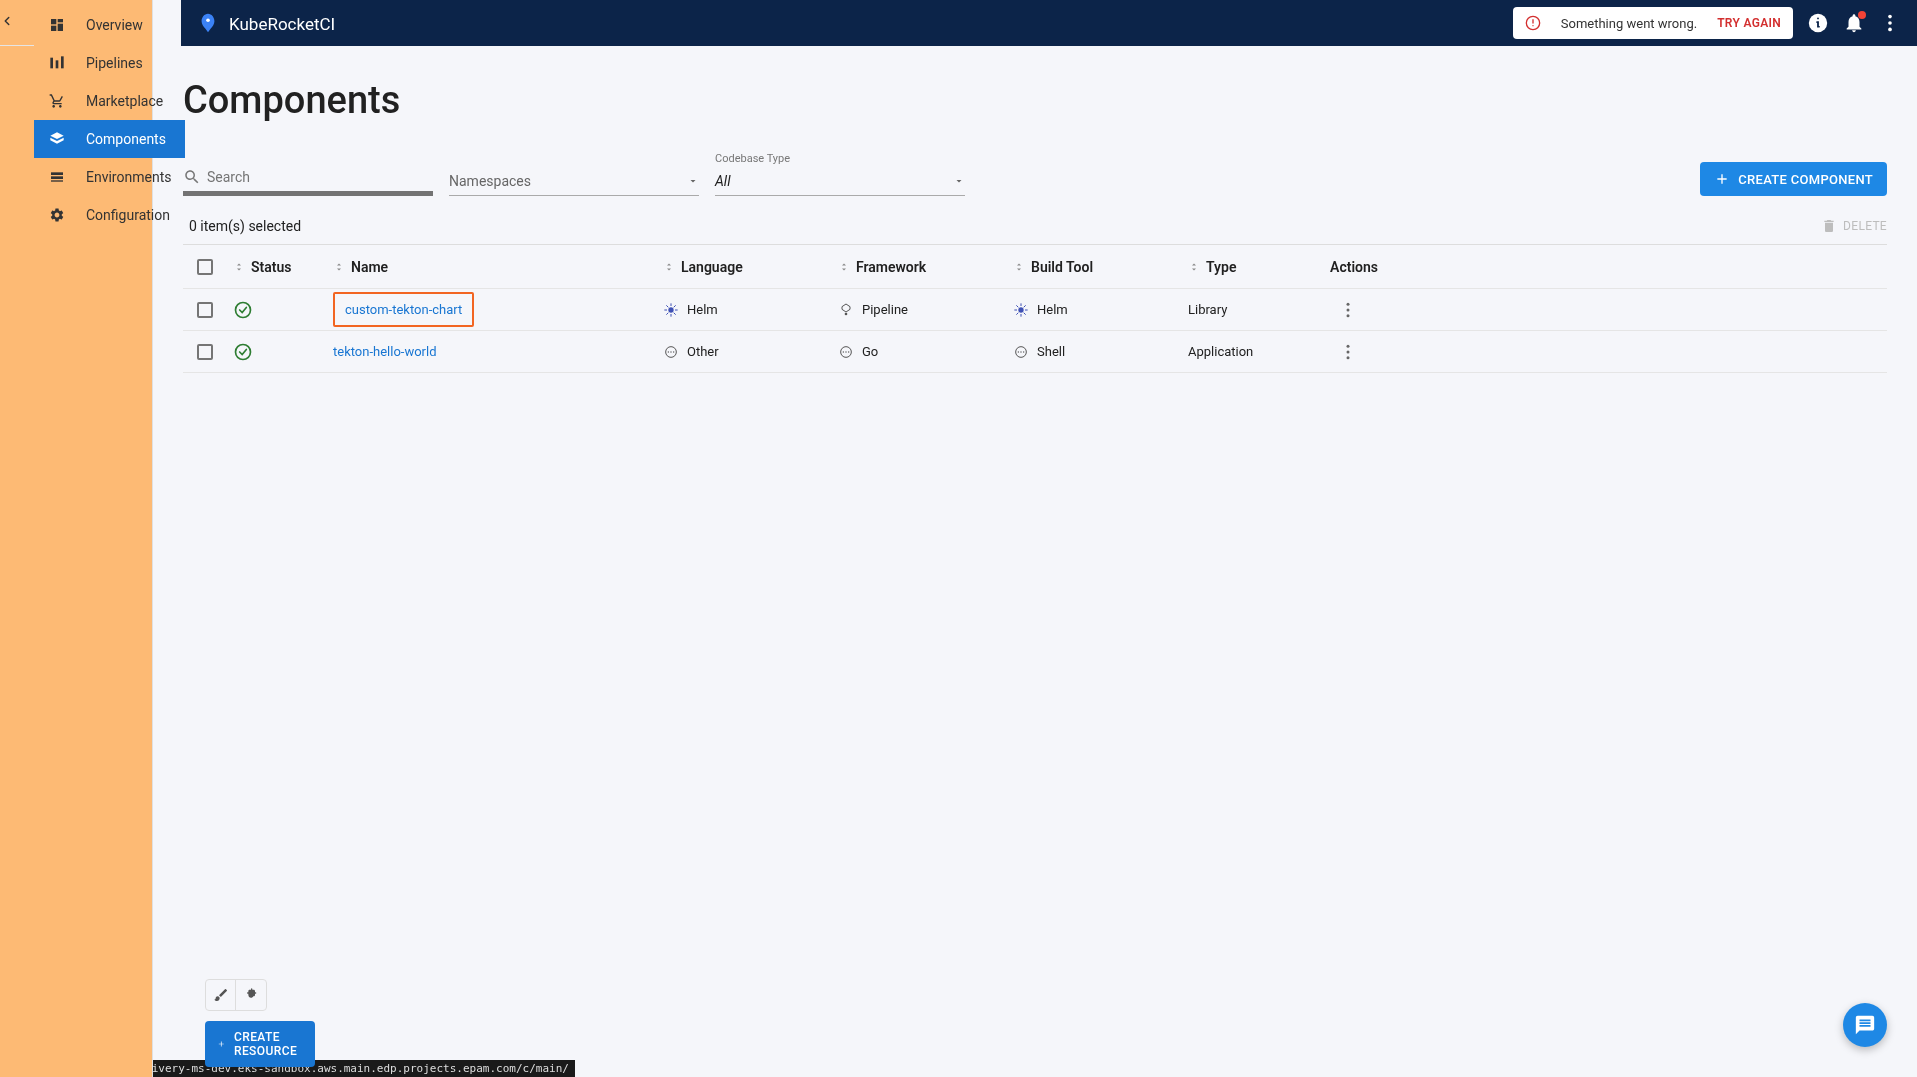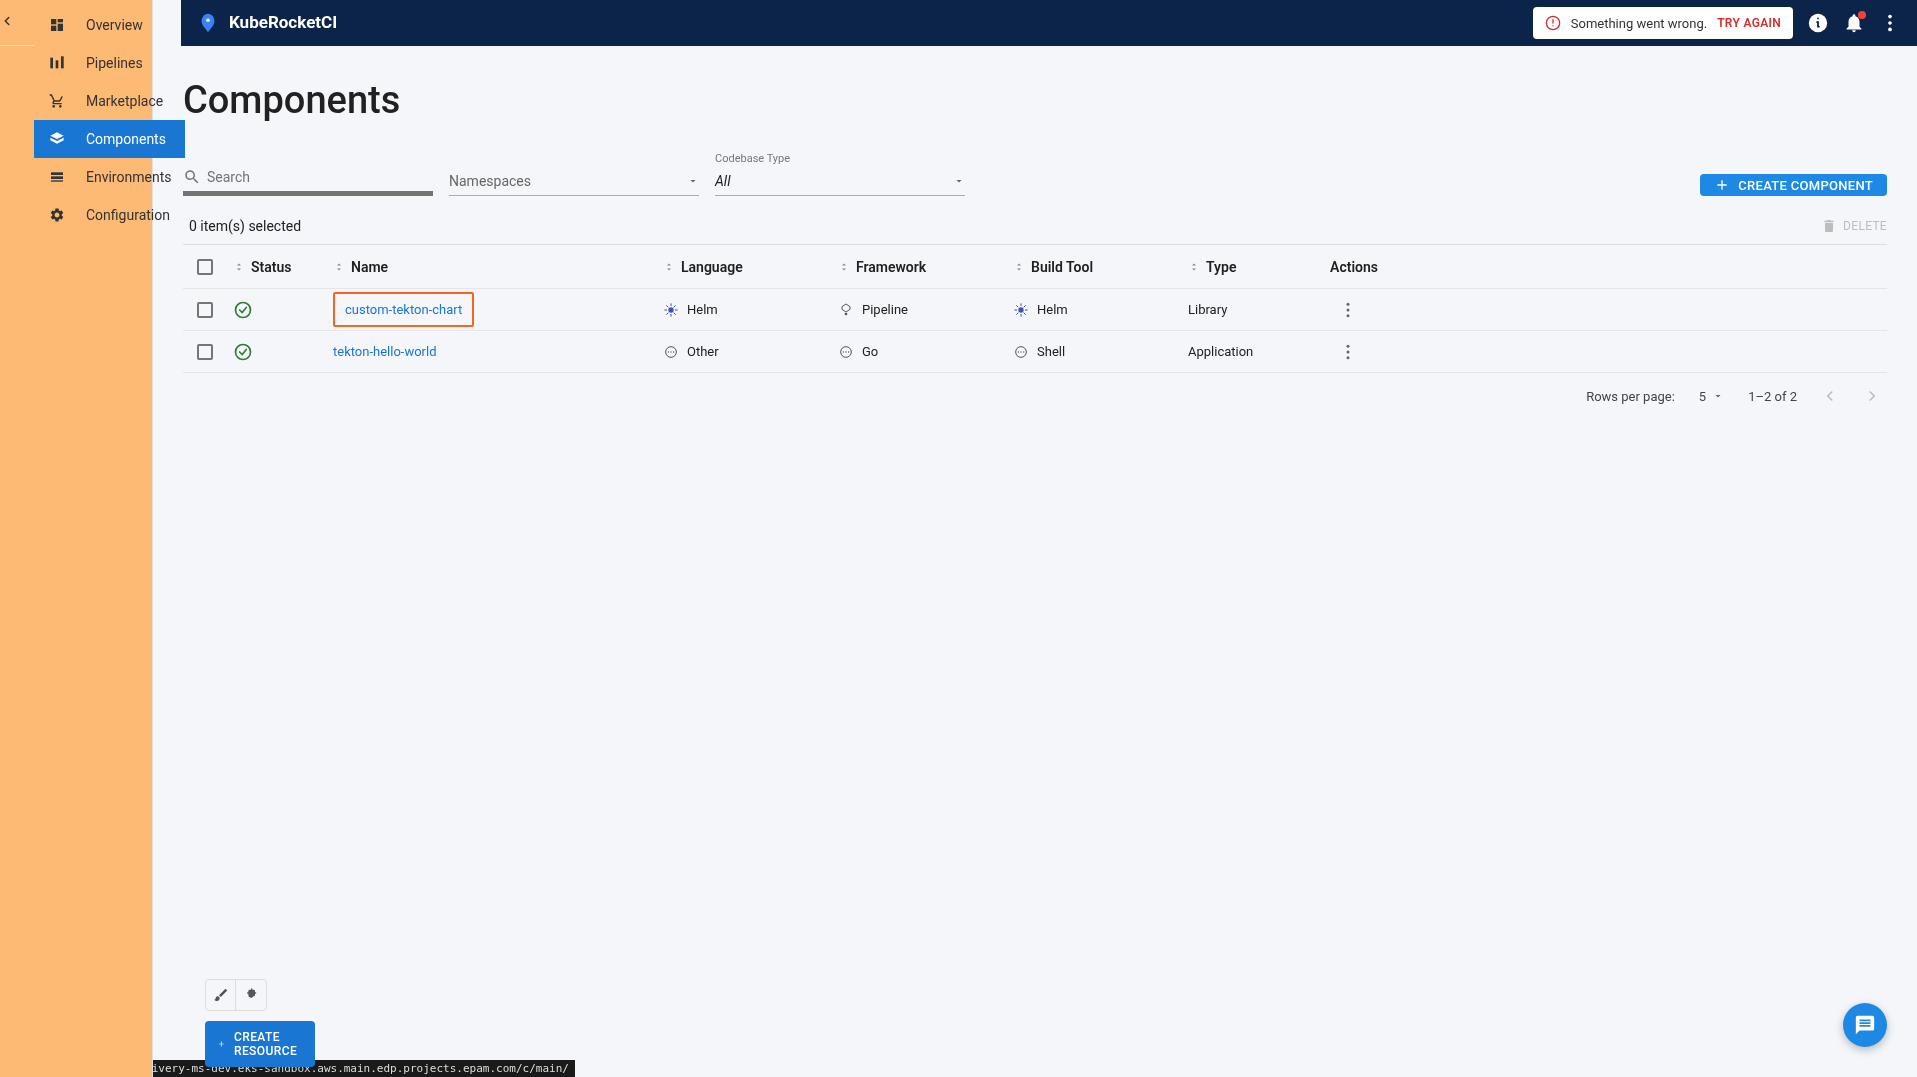--- a/index.html
+++ b/index.html
@@ -1,24 +1,24 @@
 <!DOCTYPE html>
 <html><head>
 <meta charset="utf-8">
 <style>
 * { margin: 0; padding: 0; box-sizing: border-box; font-family: -apple-system, BlinkMacSystemFont, "Segoe UI", Roboto, Helvetica, Arial, sans-serif; }
 body { background: #f5f6fa; color: #212121; overflow: hidden; }
 .app { display: flex; height: 100vh; }
 
 
 .topbar { position: fixed; top: 0; left: 181px; right: 0; height: 46px; background: #0c2449; display: flex; align-items: center; padding: 0 16px; z-index: 10; }
-.brand { display: flex; align-items: flex-start; gap: 10px; color: #fff; font-weight: 700; font-size: 17px; }
+.brand { display: flex; align-items: flex-end; gap: 10px; color: #fff; font-weight: 400; font-size: 17px; }
 .brand-icon { width: 22px; height: 22px; }
 .topbar-right { margin-left: auto; display: flex; align-items: center; gap: 14px; }
-.alert-box { background: #fff; border-radius: 4px; padding: 8px 12px; display: flex; align-items: center; gap: 10px; font-size: 13px; }
+.alert-box { background: #fff; border-radius: 4px; padding: 8px 12px; display: flex; align-items: center; gap: 20px; font-size: 13px; }
 .alert-icon { width: 16px; height: 16px; }
 .alert-text { color: #333; }
 .alert-action { color: #d32f2f; font-weight: 600; font-size: 12px; letter-spacing: 0.3px; cursor: pointer; }
 .hdr-icon { width: 22px; height: 22px; color: #fff; cursor: pointer; position: relative; }
 .notif-dot { position: absolute; top: -1px; right: -1px; width: 8px; height: 8px; background: #f44336; border-radius: 50%; }
 
 
 .sidebar { width: 153px; background: #fdba74; border-right: 1px solid #e0e0e0; display: flex; position: relative; z-index: 20; }
 .sidebar-top { height: 46px; display: flex; align-items: center; justify-content: flex-end; padding-right: 20px; border-bottom: 1px solid #e5e5e5; }
 .collapse-btn { cursor: pointer; }
@@ -40,21 +40,21 @@
 
 
 .filters { display: flex; align-items: flex-end; gap: 16px; margin-top: 30px; }
 .field { display: flex; flex-direction: column; }
 .field-label { font-size: 11px; color: #777; margin-bottom: 2px; }
 .input-underline { border: none; border-bottom: 5px solid #737373; background: transparent; padding: 6px 0 6px 24px; font-size: 14px; width: 250px; }
 .search-wrap { position: relative; }
 .search-wrap .icon-l { position: absolute; left: 0; top: 5px; color: #777; }
 .select-underline { border: none; border-bottom: 1px solid #aaa; background: transparent; padding: 6px 0; font-size: 14px; width: 250px; display: flex; justify-content: space-between; align-items: center; color: #666; cursor: pointer; }
 .select-underline.with-value { color: #212121; font-style: italic; }
-.create-btn { margin-left: auto; background: #1e88e5; color: #fff; padding: 3px 14px; border-radius: 4px; font-size: 13px; font-weight: 500; letter-spacing: 0.3px; display: flex; align-items: center; gap: 8px; cursor: pointer; }
+.create-btn { margin-left: auto; background: #1e88e5; color: #fff; padding: 9px 14px; border-radius: 4px; font-size: 13px; font-weight: 500; letter-spacing: 0.3px; display: flex; align-items: center; gap: 8px; cursor: pointer; }
 
 
 .sel-bar { display: flex; align-items: center; margin-top: 22px; font-size: 14px; padding-left: 6px; }
 .delete-btn { margin-left: auto; color: #bdbdbd; display: flex; align-items: center; gap: 6px; font-size: 12px; letter-spacing: 0.3px; cursor: default; }
 
 
 .table { margin-top: 10px; border-top: 1px solid #ddd; }
 .thead, .trow { display: grid; grid-template-columns: 50px 100px 330px 175px 175px 175px 130px 60px; align-items: center; border-bottom: 1px solid #e5e5e5; }
 .thead { height: 44px; }
 .th { font-size: 14px; font-weight: 600; display: flex; align-items: center; gap: 6px; }
@@ -393,36 +393,20 @@
         <div class="td" style="justify-content:center;">
           <svg class="row-actions" viewBox="0 0 24 24">
               <circle cx="12" cy="5" r="1.8" fill="#666"></circle>
               <circle cx="12" cy="12" r="1.8" fill="#666"></circle>
               <circle cx="12" cy="19" r="1.8" fill="#666"></circle>
             </svg>
         </div>
       </div>
     </div>
 
-    <div class="pagination">
-      <span>Rows per page:</span>
-      <div class="pg-select">
-        <span>5</span>
-        <svg width="12" height="12" viewBox="0 0 24 24" fill="#666">
-            <path d="M7 10l5 5 5-5z"></path>
-          </svg>
-      </div>
-      <span>1–2 of 2</span>
-      <svg class="pg-arrow" viewBox="0 0 24 24">
-          <path d="M15 18l-6-6 6-6" stroke="#bbb" stroke-width="2" fill="none"></path>
-        </svg>
-      <svg class="pg-arrow" viewBox="0 0 24 24">
-          <path d="M9 18l6-6-6-6" stroke="#bbb" stroke-width="2" fill="none"></path>
-        </svg>
-    </div>
   </main>
 
   <div class="fab">
     <svg width="22" height="22" viewBox="0 0 24 24" fill="#fff">
         <path d="M20 2H4c-1.1 0-2 .9-2 2v18l4-4h14c1.1 0 2-.9 2-2V4c0-1.1-.9-2-2-2zm-2 12H6v-2h12v2zm0-3H6V9h12v2zm0-3H6V6h12v2z"></path>
       </svg>
   </div>
 
   <div class="statusbar">https://portal-edp-delivery-ms-dev.eks-sandbox.aws.main.edp.projects.epam.com/c/main/</div>
 </div>

